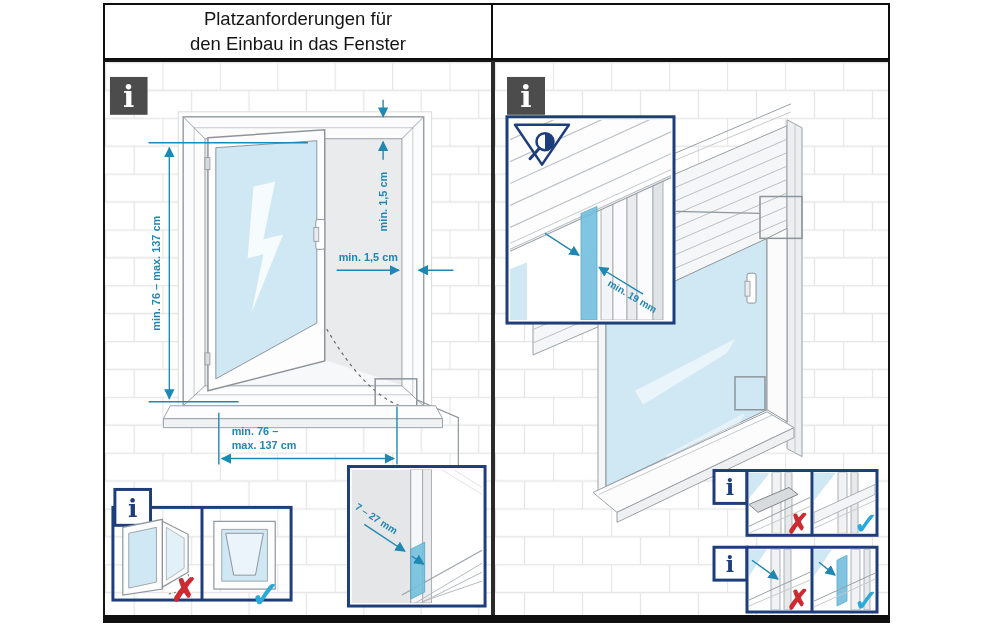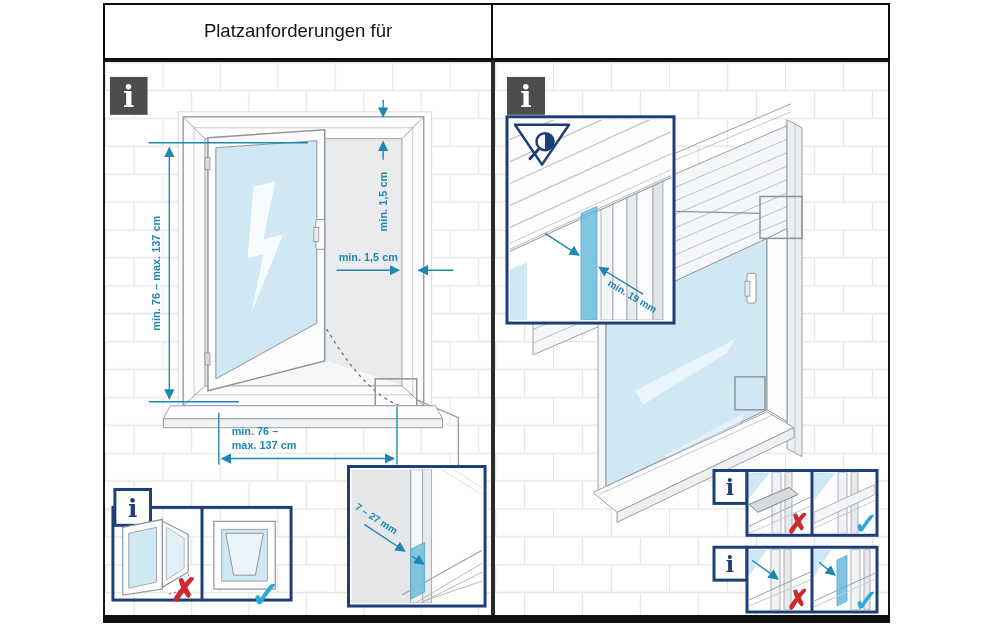--- a/index.html
+++ b/index.html
@@ -30,20 +30,21 @@
   .thin{stroke:#c6cacd;stroke-width:1;fill:none;}
   .insetbox{fill:#ffffff;stroke:#1e3d7b;stroke-width:3;}
 </style>
 </head>
 <body>
 
 <div id="stage">
 
   <div id="hdrL" class="hdr">
     <span>Platzanforderungen für</span>
+    <span>den Einbau in das Fenster</span>
   </div>
   <div id="hdrR" class="hdr">
   </div>
 
   <div id="panL" class="panel">
     <svg width="386" height="553" viewBox="0 0 390 555" preserveAspectRatio="none">
       <defs>
         <pattern id="brickL" width="58" height="56" patternUnits="userSpaceOnUse">
           <rect width="58" height="56" fill="#ffffff"></rect>
           <path d="M0 0.5H58 M0 28.5H58 M0.5 0V28 M29.5 28V56" stroke="#e6e6e6" stroke-width="1.3" fill="none"></path>

